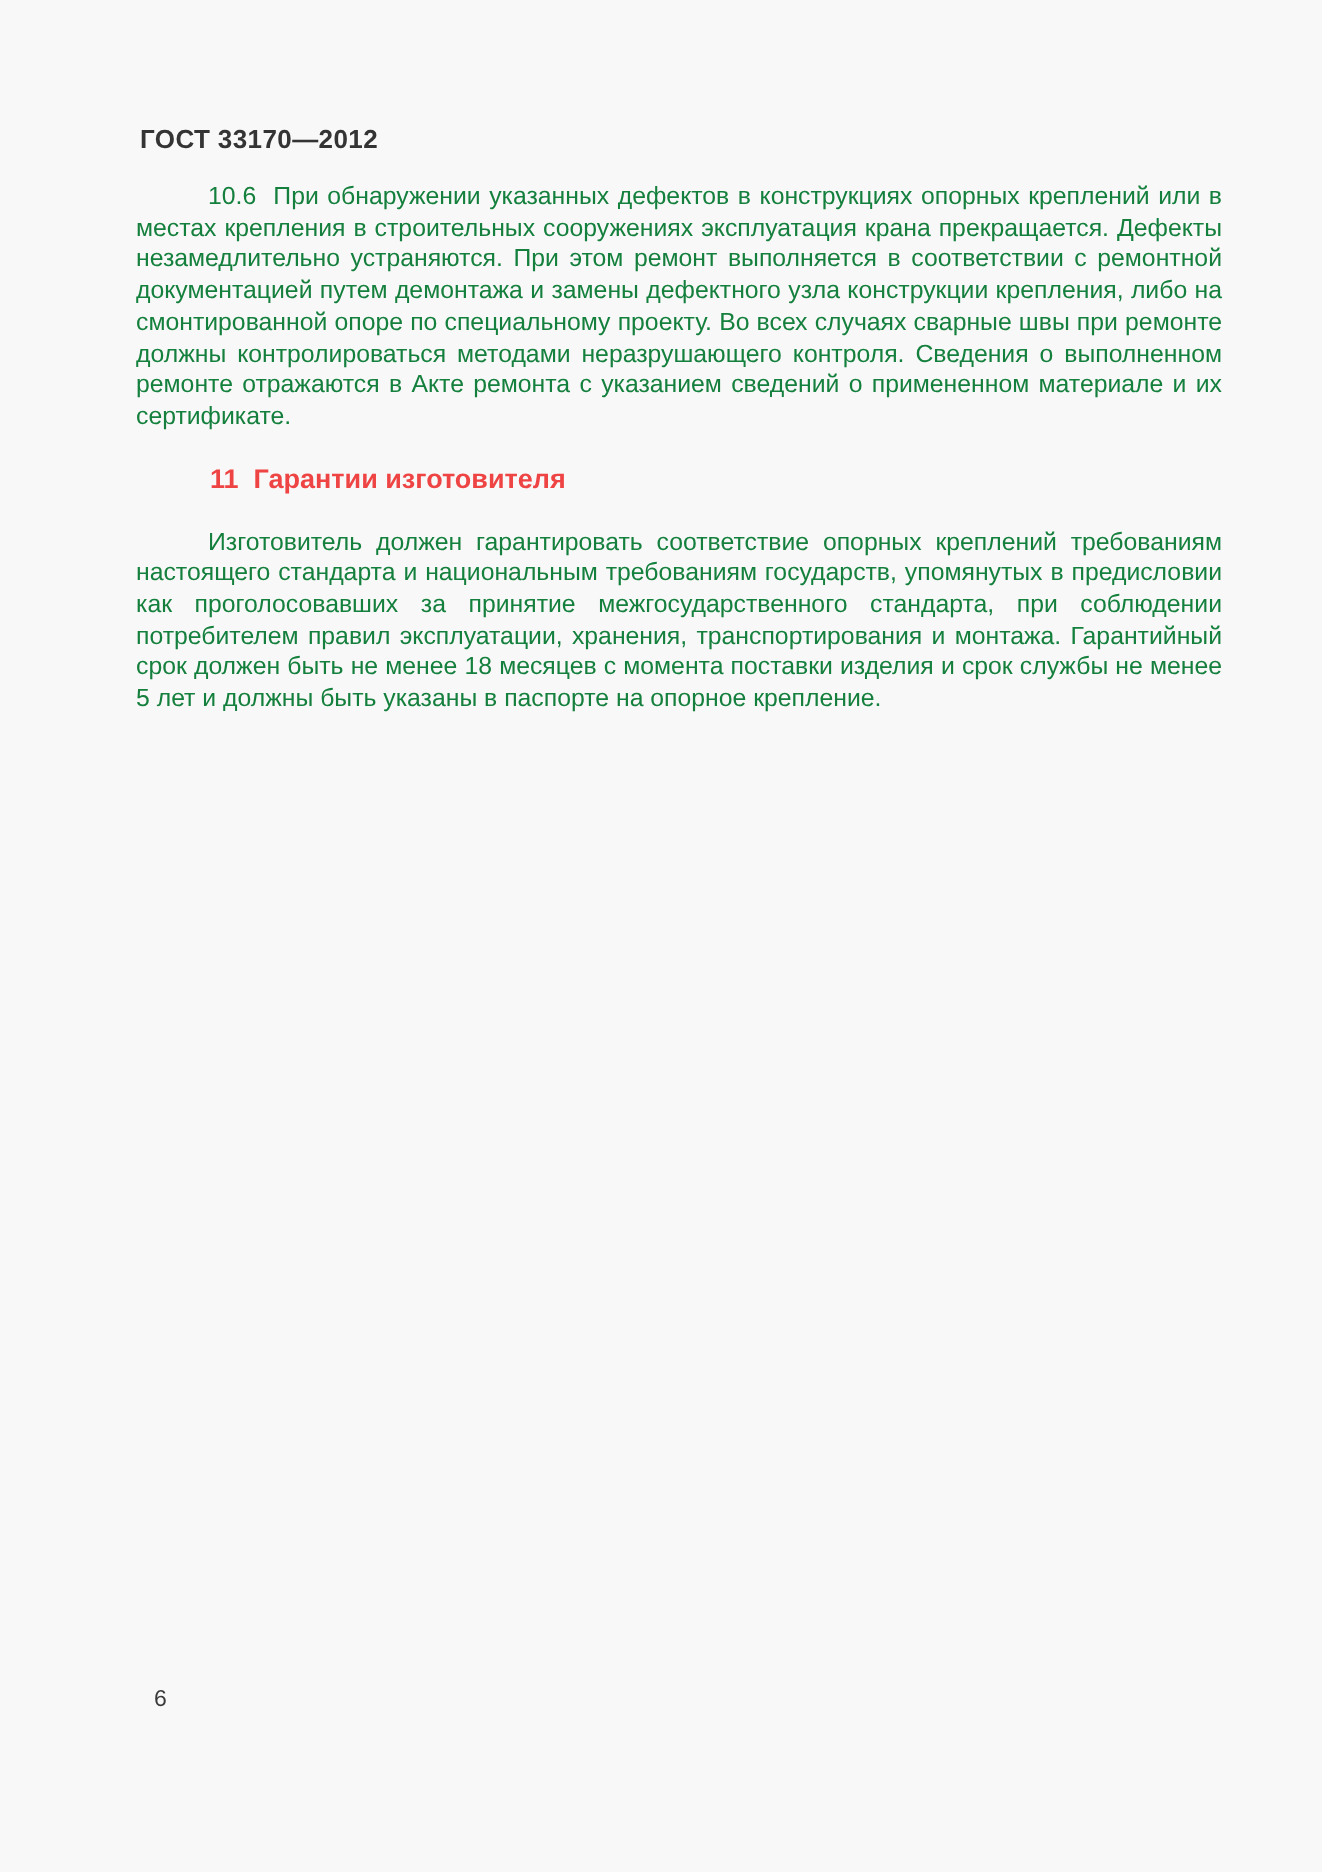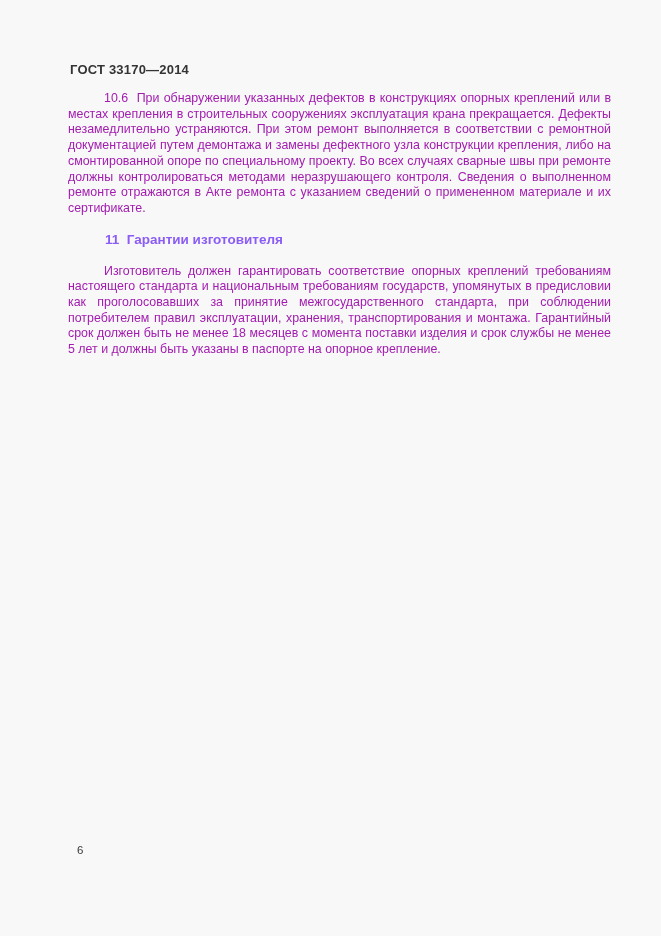--- a/index.html
+++ b/index.html
@@ -34,44 +34,44 @@
     left: 68px;
     top: 91px;
     width: 543px;
   }
   .para {
     margin: 0;
     font-size: 12.4px;
     line-height: 15.7px;
     text-align: justify;
     text-indent: 36px;
-    color: #a21caf;
+    color: #15803d;
   }
   .section-heading {
     margin: 15px 0 16px 0;
     font-size: 13.5px;
     font-weight: bold;
-    color: #8b5cf6;
+    color: #ef4444;
     text-indent: 37px;
     line-height: 16px;
   }
   .page-number {
     position: absolute;
     left: 77px;
     top: 844px;
     font-size: 11.5px;
     color: #3a3a3a;
   }
 </style>
 </head>
 <body>
 
 <div class="page">
 
-  <div class="running-header">ГОСТ 33170—2014</div>
+  <div class="running-header">ГОСТ 33170—2012</div>
 
   <div class="content">
 
     <p class="para">10.6&nbsp; При обнаружении указанных дефектов в конструкциях опорных креплений или в местах креп­ления в строительных сооружениях эксплуатация крана прекращается. Дефекты незамедлительно устраняются. При этом ремонт выполняется в соответствии с ремонтной документацией путем демонта­жа и замены дефектного узла конструкции крепления, либо на смонтированной опоре по специальному проекту. Во всех случаях сварные швы при ремонте должны контролироваться методами неразрушаю­щего контроля. Сведения о выполненном ремонте отражаются в Акте ремонта с указанием сведений о примененном материале и их сертификате.</p>
 
 
     <h2 class="section-heading">11&nbsp; Гарантии изготовителя</h2>
 
     <p class="para">Изготовитель должен гарантировать соответствие опорных креплений требованиям настоящего стандарта и национальным требованиям государств, упомянутых в предисловии как проголосовавших за принятие межгосударственного стандарта, при соблюдении потребителем правил эксплуатации, хра­нения, транспортирования и монтажа. Гарантийный срок должен быть не менее 18 месяцев с момента поставки изделия и срок службы не менее 5 лет и должны быть указаны в паспорте на опорное крепление.</p>
 

